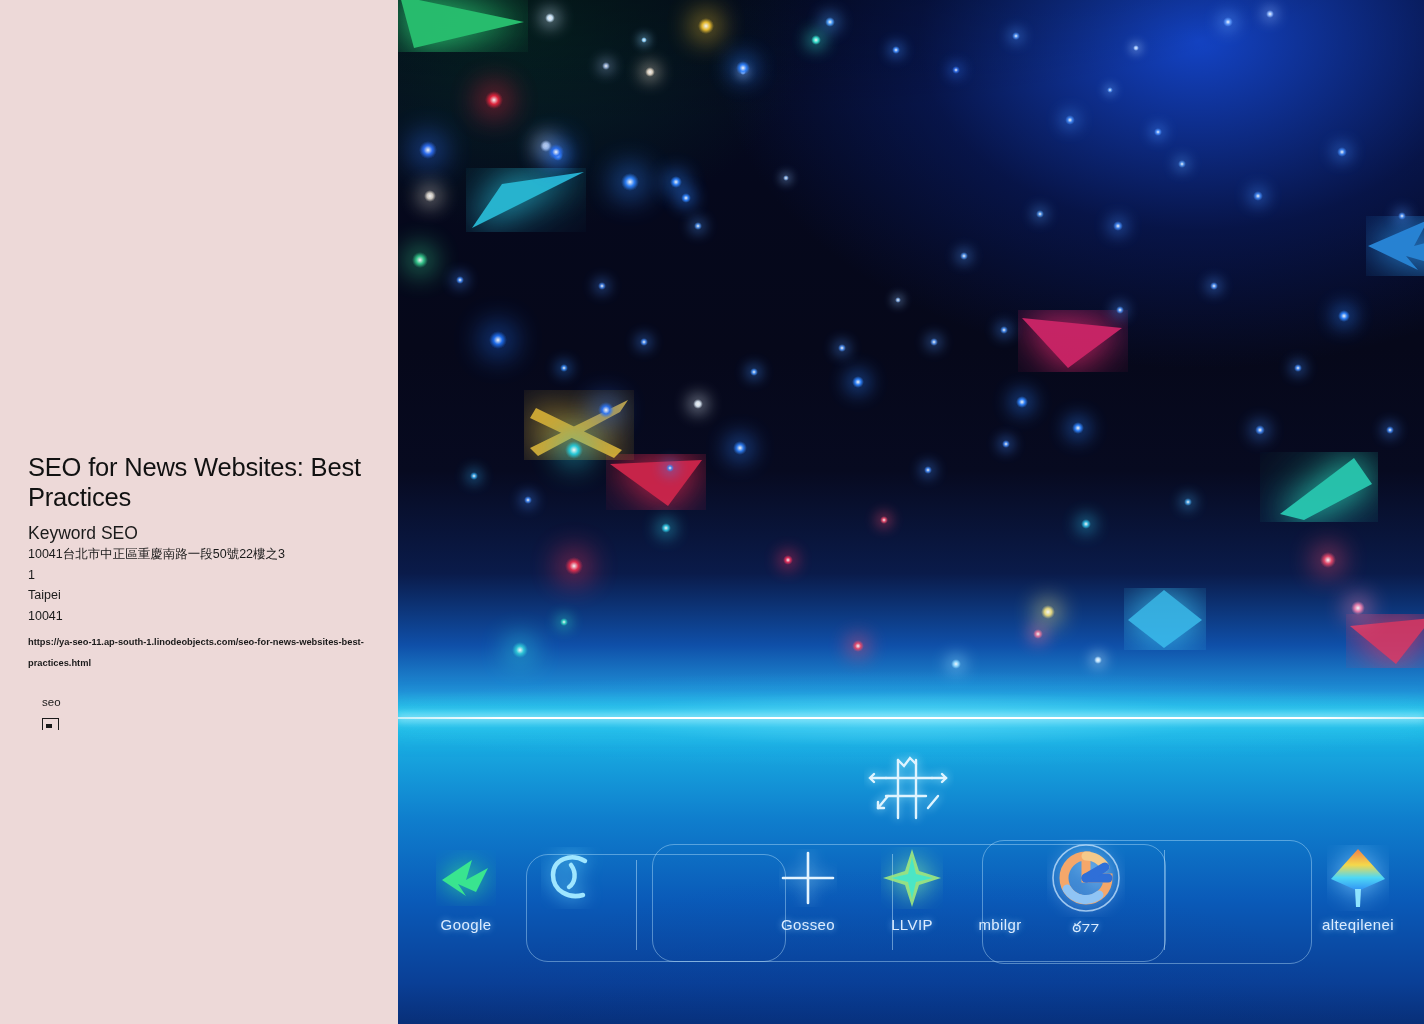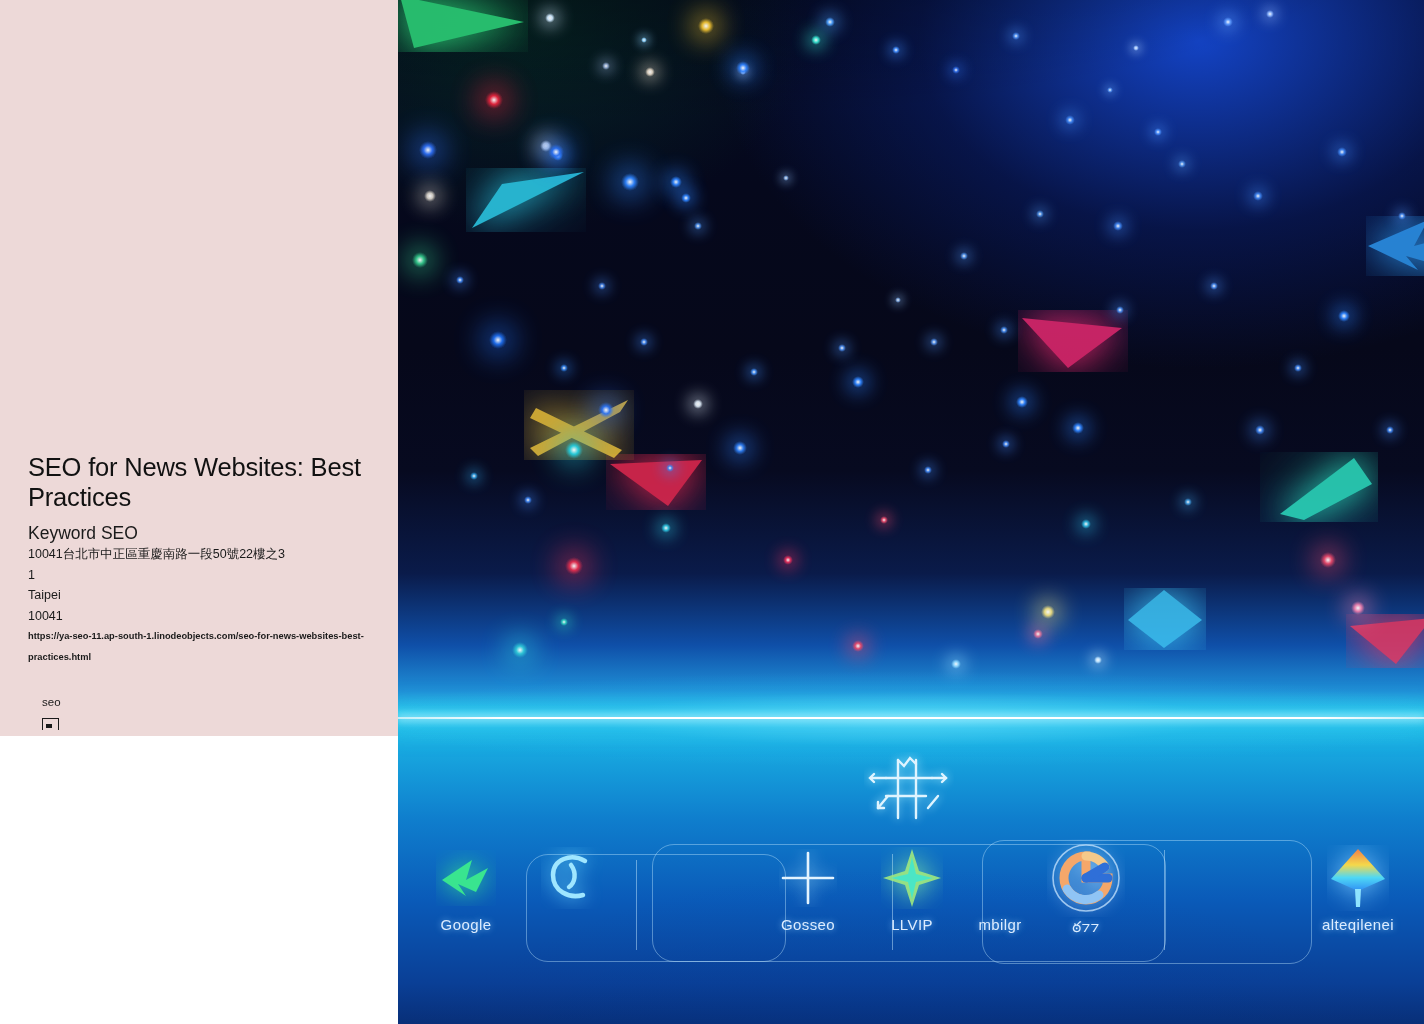--- a/index.html
+++ b/index.html
@@ -11,21 +11,21 @@
   }
   .page {
     position: relative;
     width: 1424px; height: 1024px;
     display: flex;
   }
 
   
   .left-panel {
     position: relative;
-    width: 398px; height: 736px;
+    width: 398px; height: 1024px;
     background: #edd9d8;
     flex: 0 0 398px;
     padding-left: 7px;
   }
   .text-block {
     position: absolute;
     left: 28px;
     top: 452px;
     width: 345px;
   }
@@ -48,20 +48,21 @@
     color: #1a1a1a;
     white-space: nowrap;
   }
   .url-line {
     font-size: 9.3px;
     line-height: 21px;
     color: #1a1a1a;
     font-weight: bold;
     width: 340px;
     word-break: break-all;
+    margin-top: 6px;
   }
   .alt-block {
     position: absolute;
     left: 42px;
     top: 694px;
   }
   .alt-text {
     font-size: 11.5px;
     color: #1a1a1a;
     line-height: 16px;

